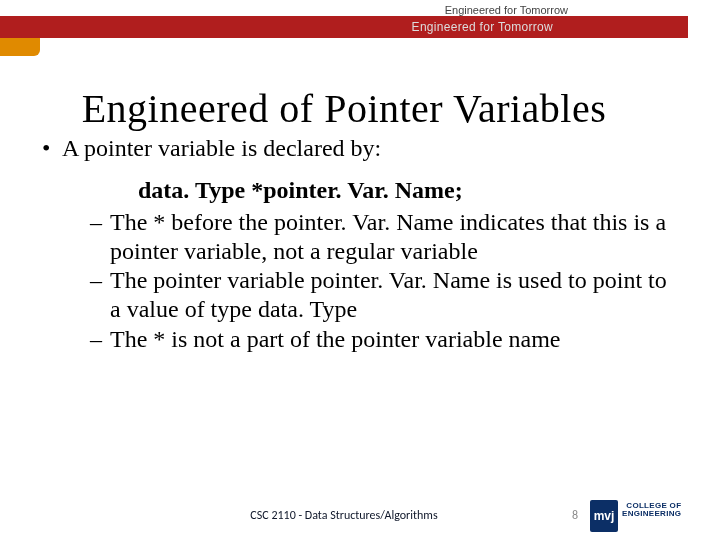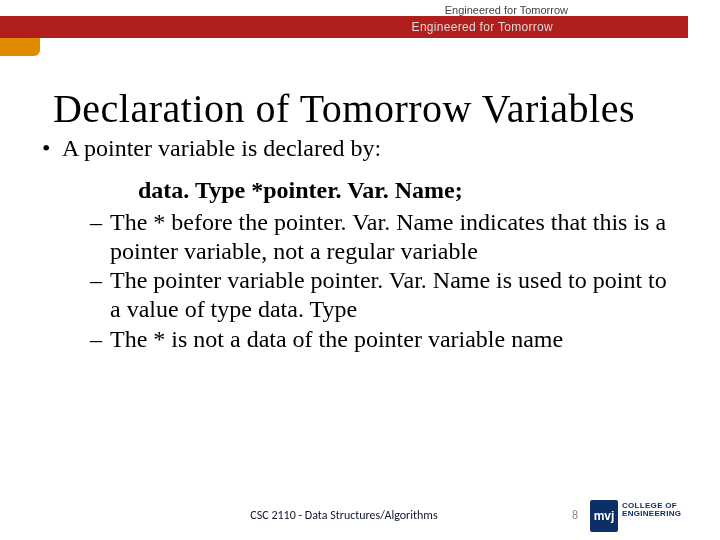--- a/index.html
+++ b/index.html
@@ -26,43 +26,43 @@
   .dash::before { content: "–"; position: absolute; left: 50px; top: 0; }
 
   
   .footer { position: absolute; bottom: 18px; left: 0; right: 0; text-align: center; font-family: Calibri, Arial, sans-serif; font-size: 12px; color: #0f172a; }
   .pagenum { position: absolute; bottom: 18px; right: 110px; font-family: Calibri, Arial, sans-serif; font-size: 12px; color: #8a8a8a; }
 
   
   .logo { position: absolute; bottom: 8px; right: 8px; width: 90px; height: 40px; }
   .logo .box { position: absolute; left: 0; bottom: 0; width: 28px; height: 32px; background: #0c2f66; border-radius: 2px; display: flex; align-items: center; justify-content: center; }
   .logo .box span { color: #fff; font-family: Arial, sans-serif; font-weight: 700; font-size: 12px; }
-  .logo .txt { position: absolute; left: 32px; bottom: 14px; font-family: Arial, sans-serif; font-size: 8px; font-weight: 700; color: #0c2f66; line-height: 1; letter-spacing: 0.3px; }
+  .logo .txt { position: absolute; left: 32px; bottom: 14px; font-family: Arial, sans-serif; font-size: 8px; font-weight: 700; color: #0c2f66; line-height: 1; letter-spacing: 0.3px; text-align: right; }
 </style>
 </head>
 <body>
 
 <div class="slide">
 
   <div class="topbar">
     <div class="topbar-white"></div>
     <div class="topbar-red"></div>
     <div class="topbar-orange"></div>
     <div class="tagline-top">Engineered for Tomorrow</div>
     <div class="overlay-brand">Engineered for Tomorrow</div>
   </div>
 
-  <h1 class="title">Declaration of Tomorrow Variables</h1>
+  <h1 class="title">Engineered of Pointer Variables</h1>
 
   <div class="content">
     <div class="bullet">A pointer variable is declared by:</div>
     <div class="syntax">data. Type *pointer. Var. Name;</div>
     <div class="dash">The * before the pointer. Var. Name indicates that this is a pointer variable, not a regular variable</div>
     <div class="dash">The pointer variable pointer. Var. Name is used to point to a value of type data. Type</div>
-    <div class="dash">The * is not a data of the pointer variable name</div>
+    <div class="dash">The * is not a part of the pointer variable name</div>
   </div>
 
   <div class="footer">CSC 2110 - Data Structures/Algorithms</div>
   <div class="pagenum">8</div>
 
   <div class="logo">
     <div class="box">
         <span>mvj</span>
       </div>
     <div class="txt">

